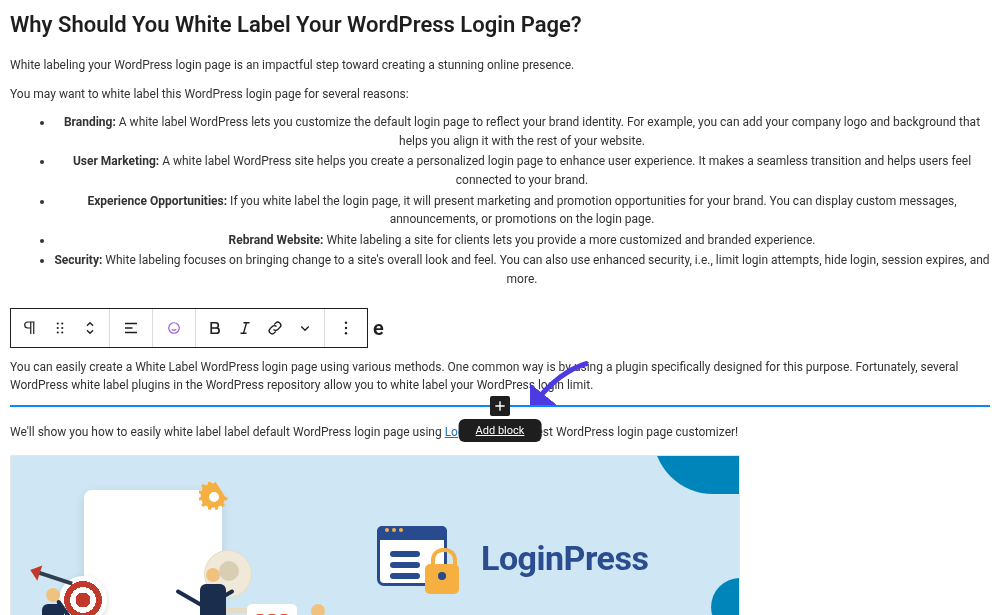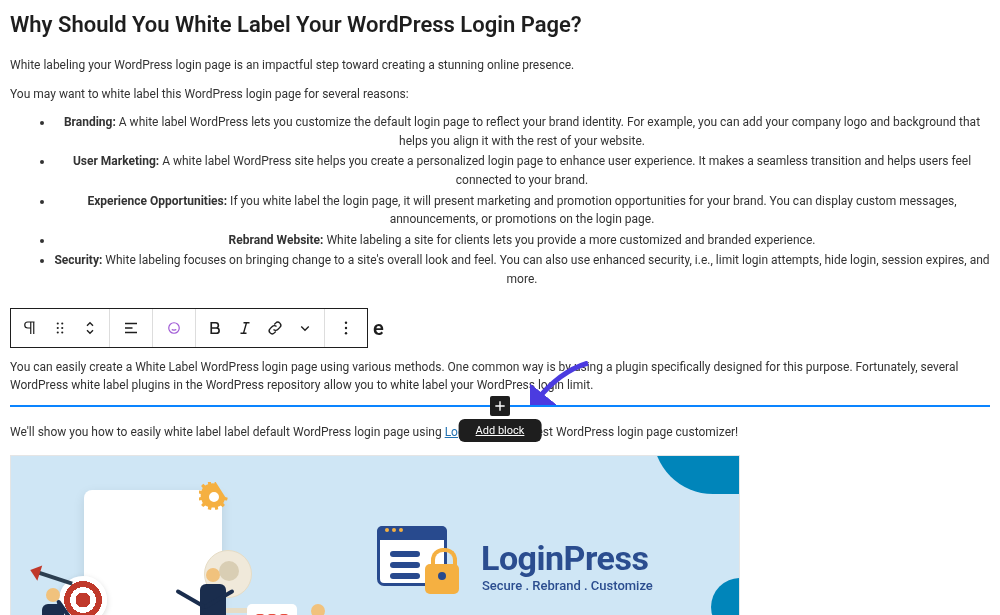--- a/index.html
+++ b/index.html
@@ -443,20 +443,19 @@
         </div>
       <div class="lines">
           <span></span>
           <span></span>
           <span></span>
         </div>
     </div>
     <div class="padlock"></div>
 
     <div class="logo-text">LoginPress</div>
-    <div class="tagline">Secure . Rebrand . Customize</div>
 
   </div>
 
 </div>
 
 
 
 
 </body></html>

